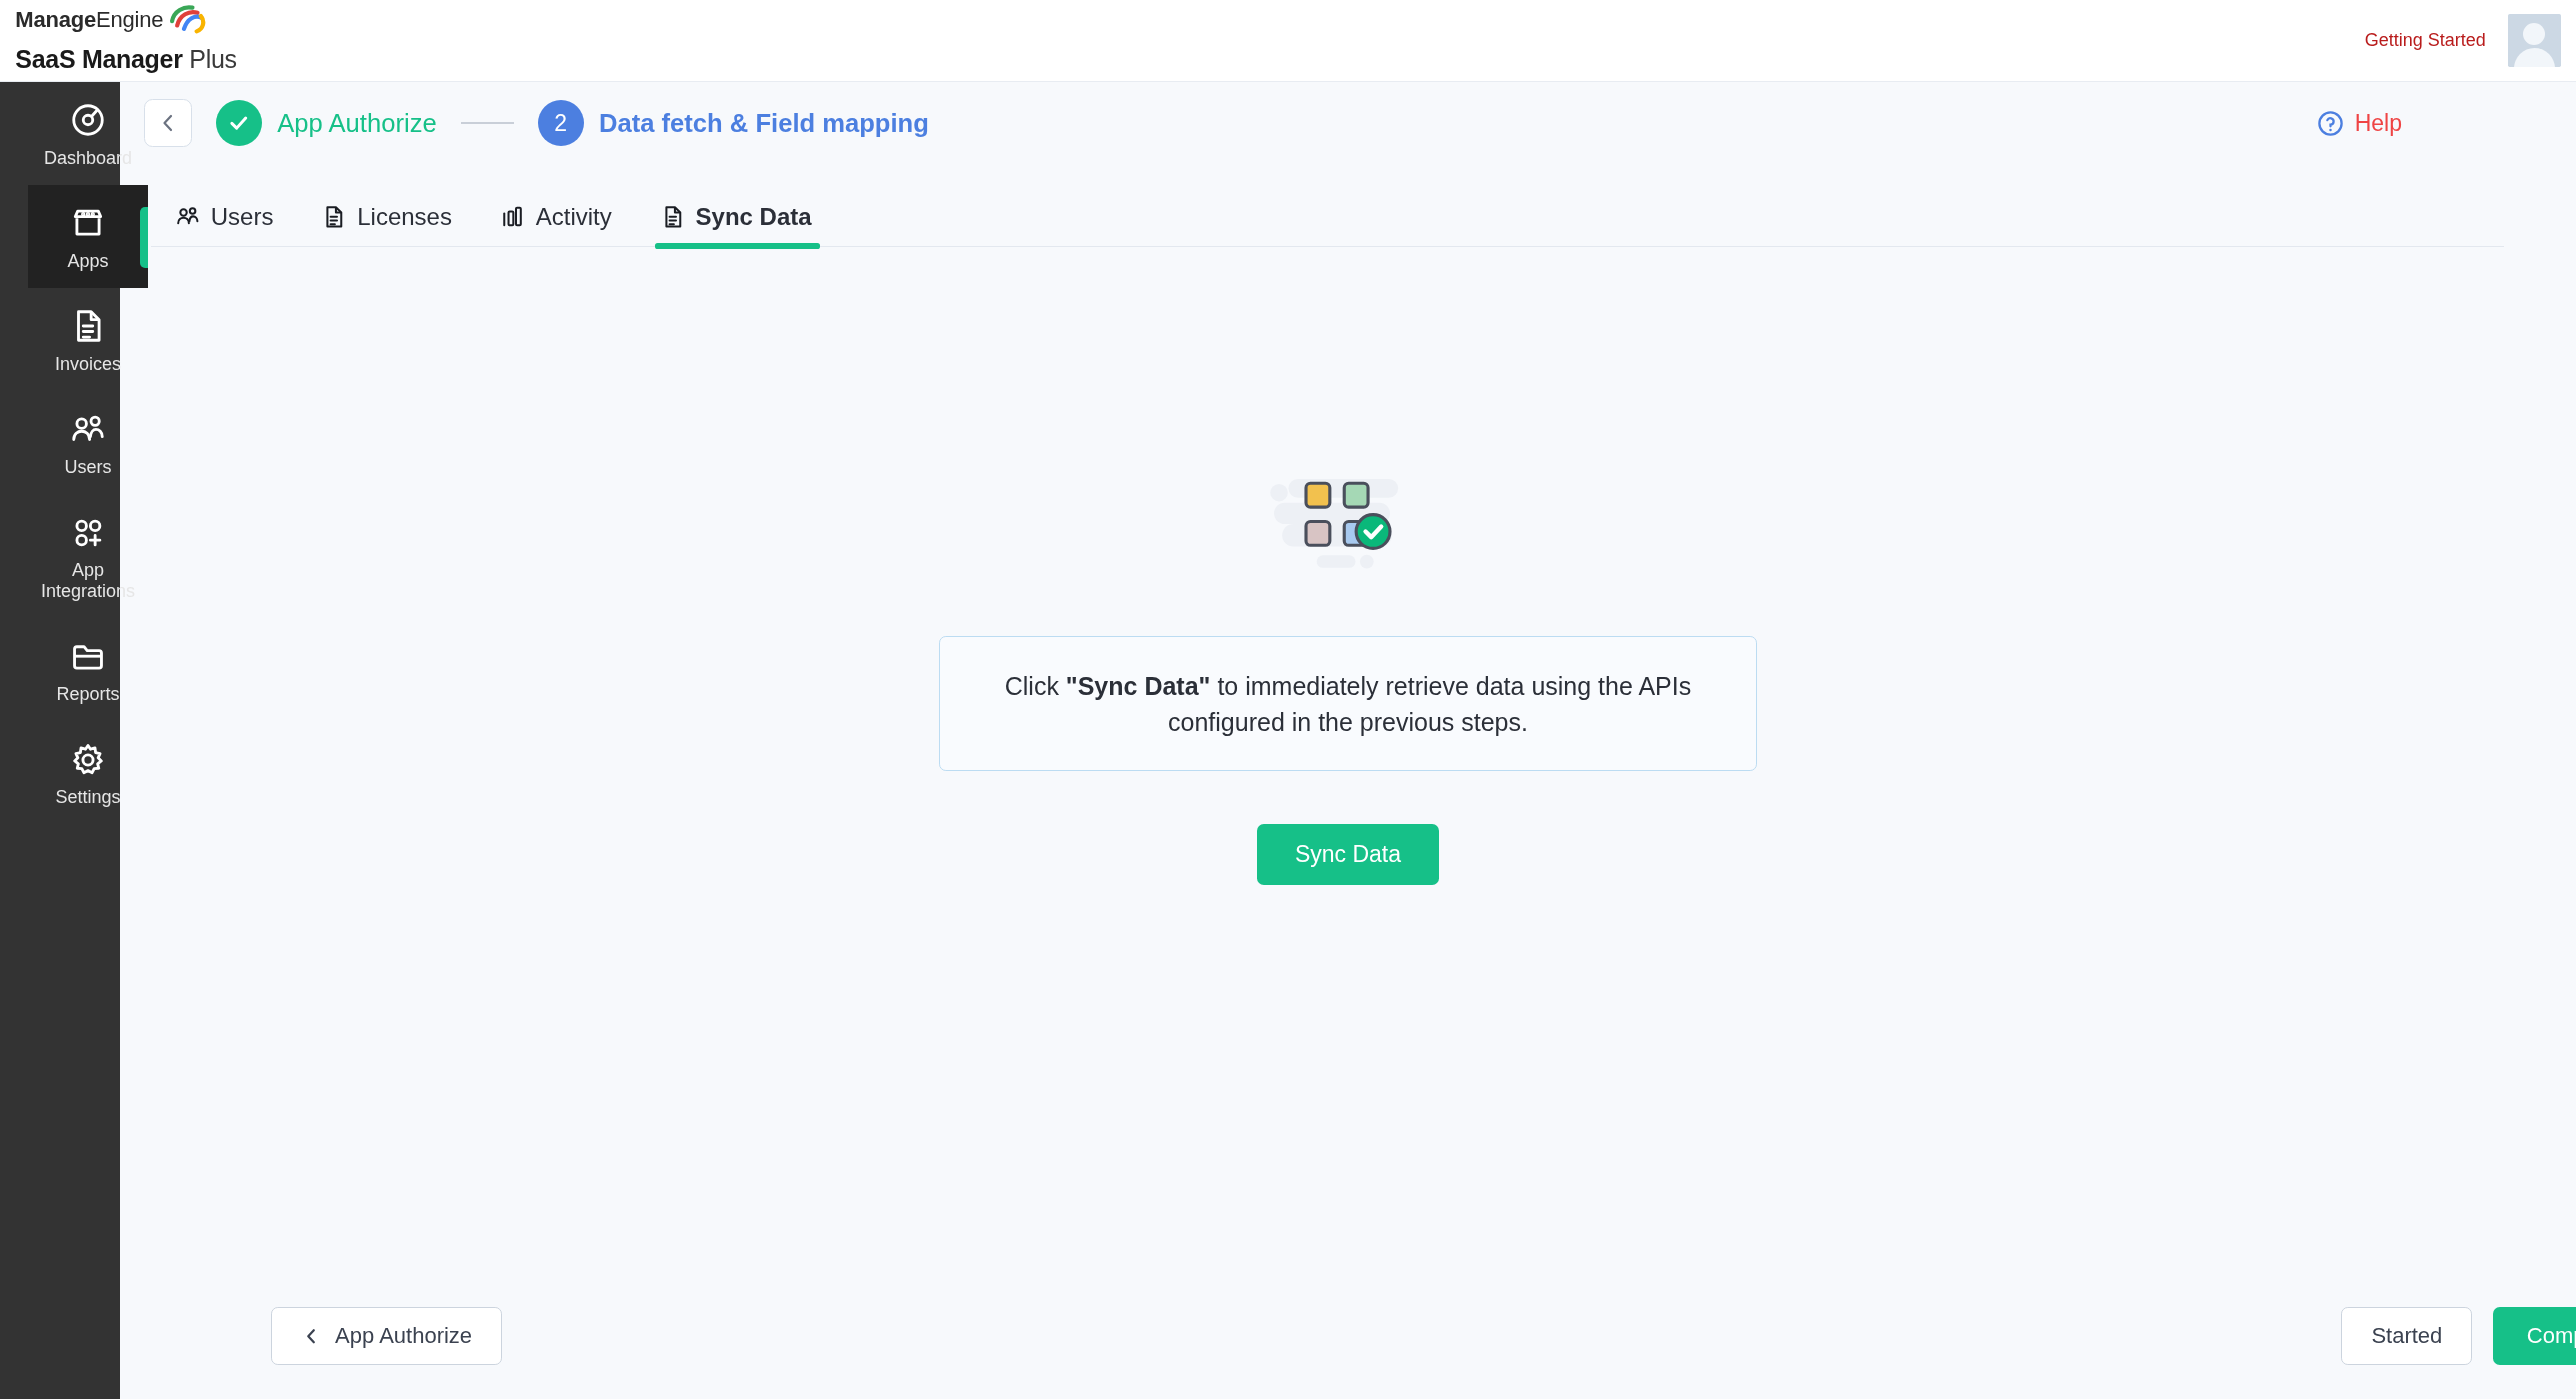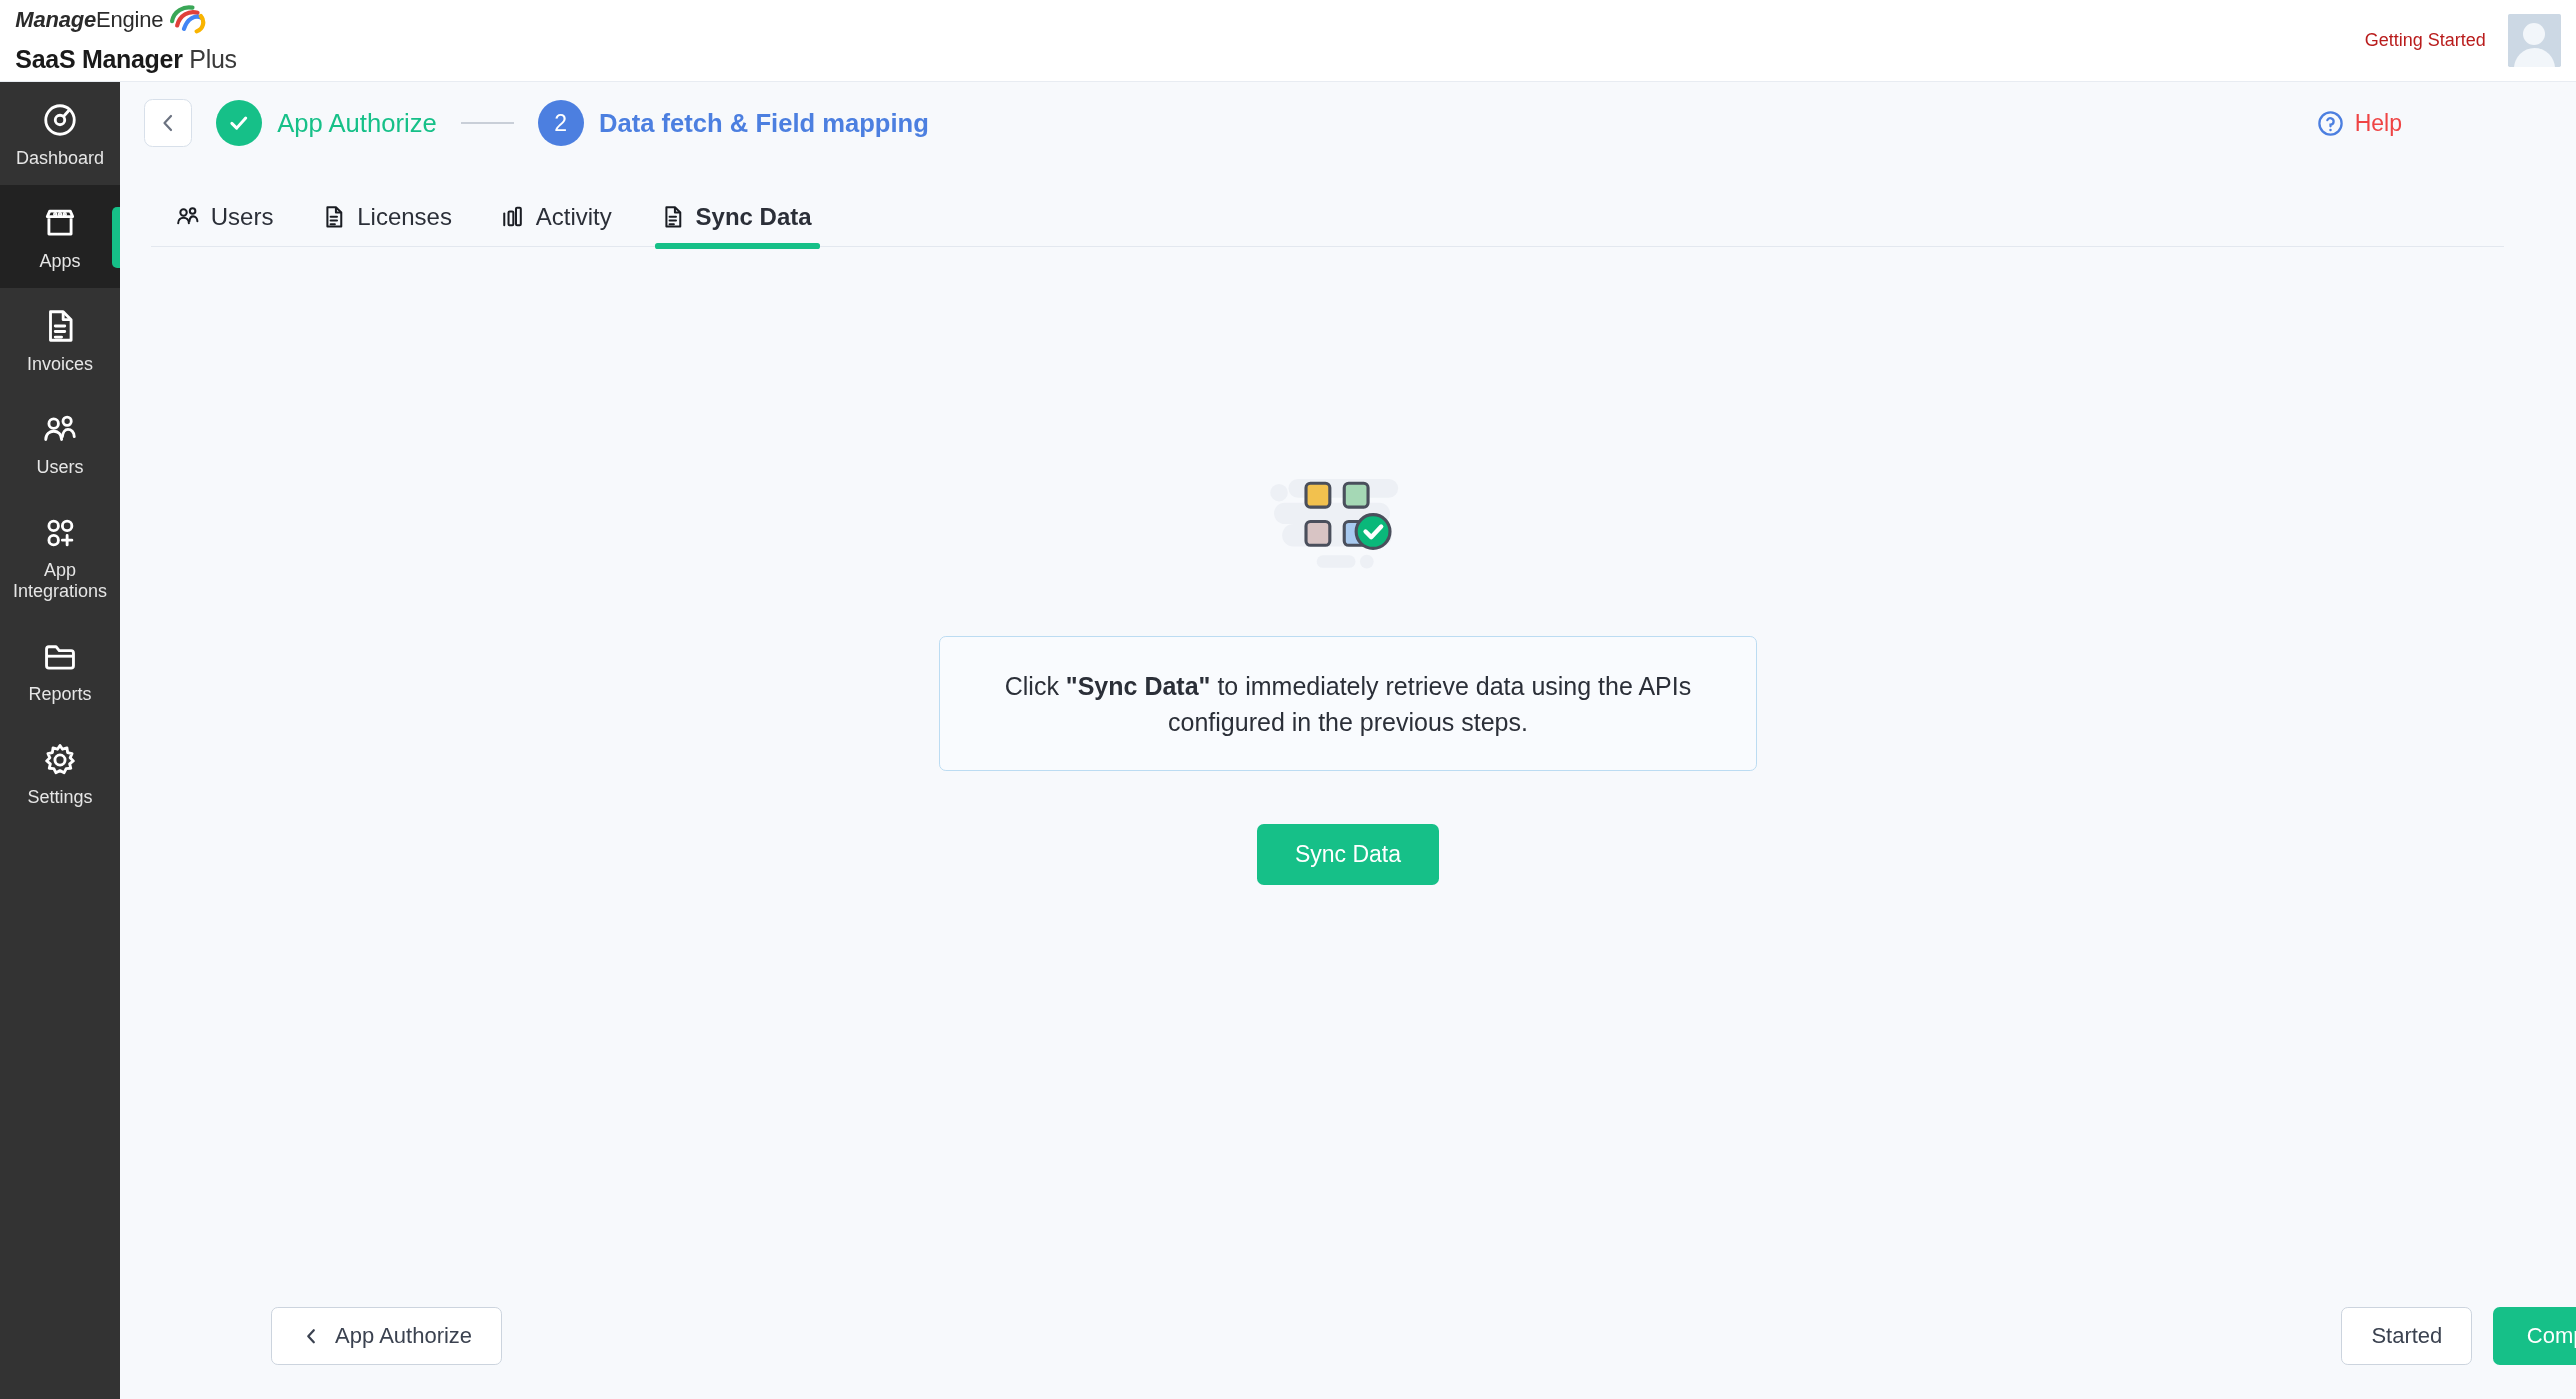--- a/index.html
+++ b/index.html
@@ -14,21 +14,21 @@
   .topbar {
     position: absolute; top: 0; left: 0;
     width: 2576px; height: 82px;
     background: #ffffff;
     border-bottom: 0.9px solid #e8ecf2;
     display: flex; align-items: center;
     z-index: 30;
   }
   .brand { margin-left: 15.3px; position: relative; }
   .brand-line1 { font-size: 22px; color: #2b2b2b; letter-spacing: -0.2px; }
-  .brand-line1 b { font-weight: bold; font-style: italic; }
+  .brand-line1 b { font-weight: bold; }
   .brand-line2 { font-size: 25px; color: #1a1a1a; font-weight: bold; margin-top: 12px; letter-spacing: -0.3px; }
   .brand-line2 span { font-weight: normal; color: #3a3a3a; }
   .brand-swoosh { position: absolute; left: 152px; top: -3.4px; }
 
   .topbar-right { margin-left: auto; display: flex; align-items: center; gap: 22px; padding-right: 15.3px; }
   .getting-started { font-size: 18px; color: #b91c1c; }
   .avatar {
     width: 53px; height: 53px; background: #ccd8e4;
     overflow: hidden; position: relative; border-radius: 1.7px;
   }
@@ -41,20 +41,21 @@
     width: 120px; height: 1318px;
     background: #333333;
     z-index: 20;
   }
   .nav-item {
     position: relative;
     width: 120px;
     padding: 19px 3.4px 17px 3.4px;
     display: flex; flex-direction: column; align-items: center; gap: 8.5px;
     cursor: pointer;
+    margin-left: 28px;
   }
   .nav-item.active { background: #222222; }
   .nav-item.active .active-bar {
     position: absolute; right: 0; top: 22px;
     width: 7.7px; height: 61px; background: #16c088;
     border-radius: 5.1px 0 0 5.1px;
   }
   .nav-ico { width: 38px; height: 38px; color: #ffffff; display: block; }
   .nav-label {
     font-size: 18px; color: #e6e6e6; text-align: center; line-height: 1.15;

